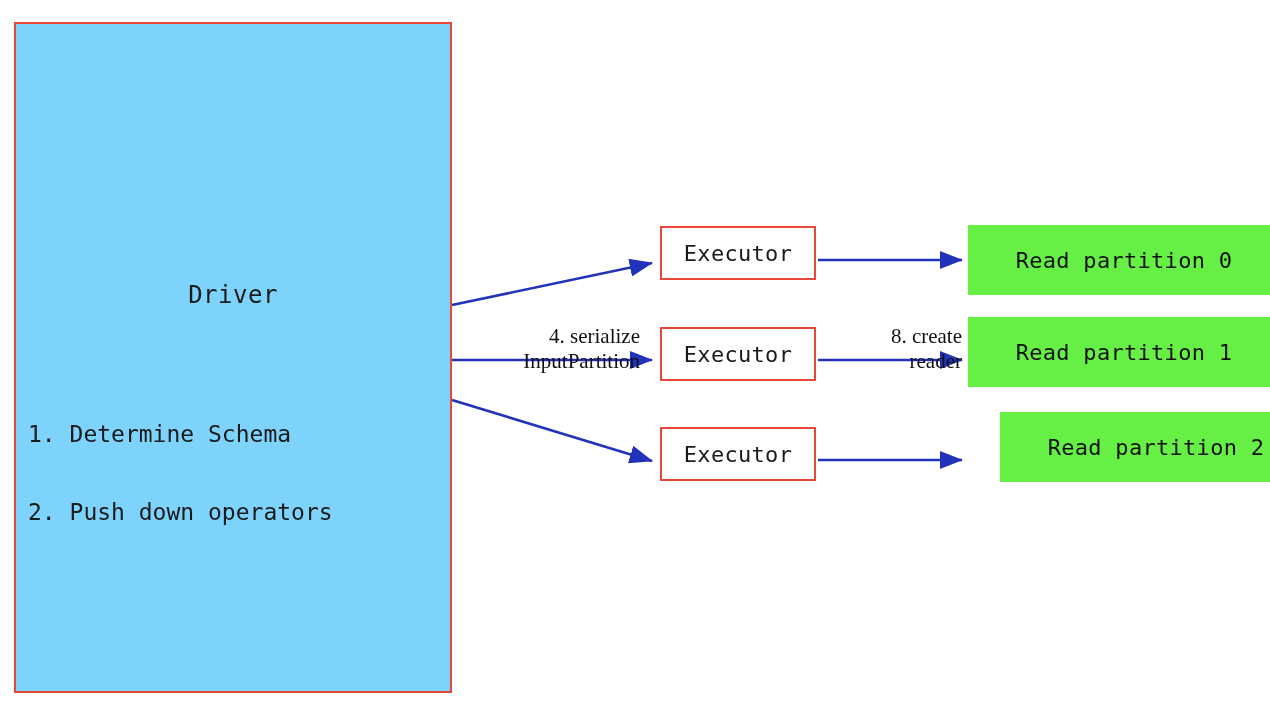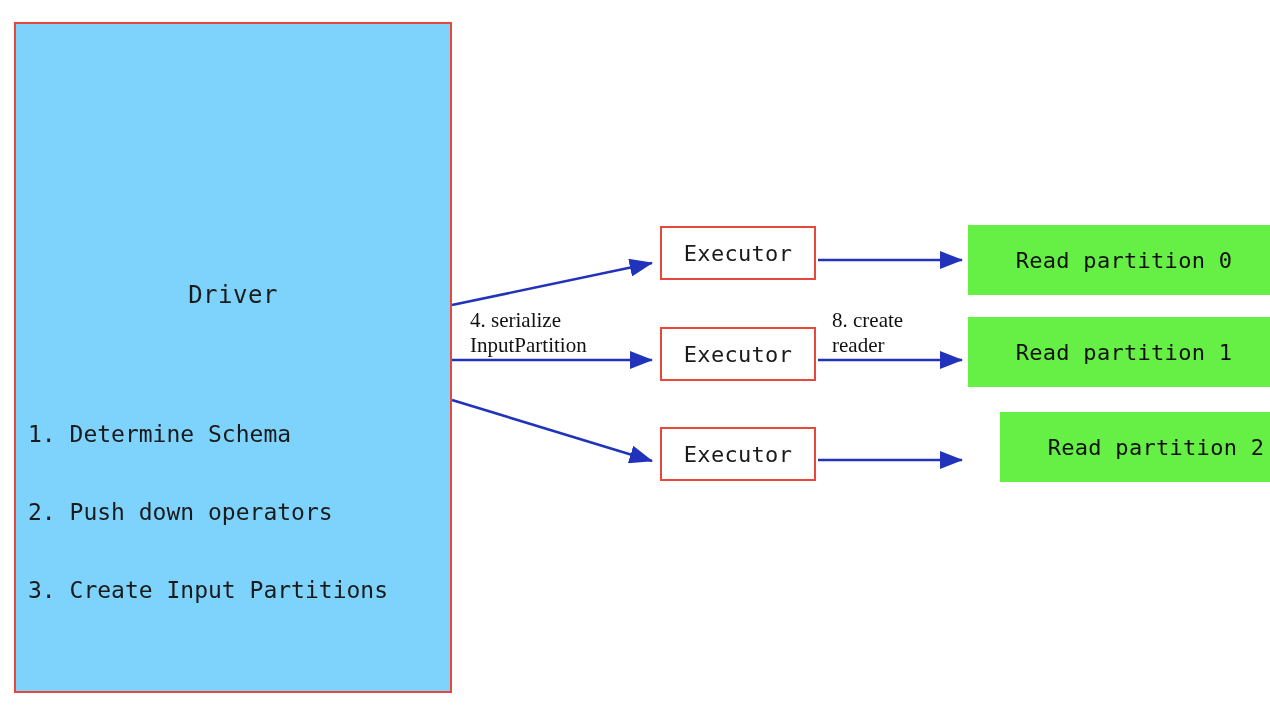--- a/index.html
+++ b/index.html
@@ -103,26 +103,27 @@
     letter-spacing: 0.3px;
     white-space: pre;
   }
   #partition-0 { top: 225px; }
   #partition-1 { top: 317px; }
   #partition-2 { top: 412px; margin-left: 32px; }
 
   
   .edge-label {
     position: absolute;
-    text-align: left;
+    text-align: right;
     font-family: "Liberation Serif", "DejaVu Serif", serif;
     font-size: 21px;
     line-height: 25px;
     color: #111111;
     white-space: nowrap;
+    margin-top: 16px;
   }
   #label-serialize {
     left: 470px;
     top: 308px;
     width: 170px;
   }
   #label-create-reader {
     left: 832px;
     top: 308px;
     width: 130px;
@@ -151,21 +152,20 @@
     <line x1="818" y1="360" x2="962" y2="360" stroke="#2233bb" stroke-width="2.6" marker-end="url(#arrowhead)"></line>
 
     <line x1="818" y1="460" x2="962" y2="460" stroke="#2233bb" stroke-width="2.6" marker-end="url(#arrowhead)"></line>
   </svg>
 
   <div class="node driver-box">
     <div class="driver-title">Driver</div>
     <div class="driver-steps">
       <div>1. Determine Schema</div>
       <div>2. Push down operators</div>
-      <div>3. Create Input Partitions</div>
     </div>
   </div>
 
   <div class="node executor-box" id="executor-0">
     <span class="label">Executor</span>
   </div>
   <div class="node executor-box" id="executor-1">
     <span class="label">Executor</span>
   </div>
   <div class="node executor-box" id="executor-2">

